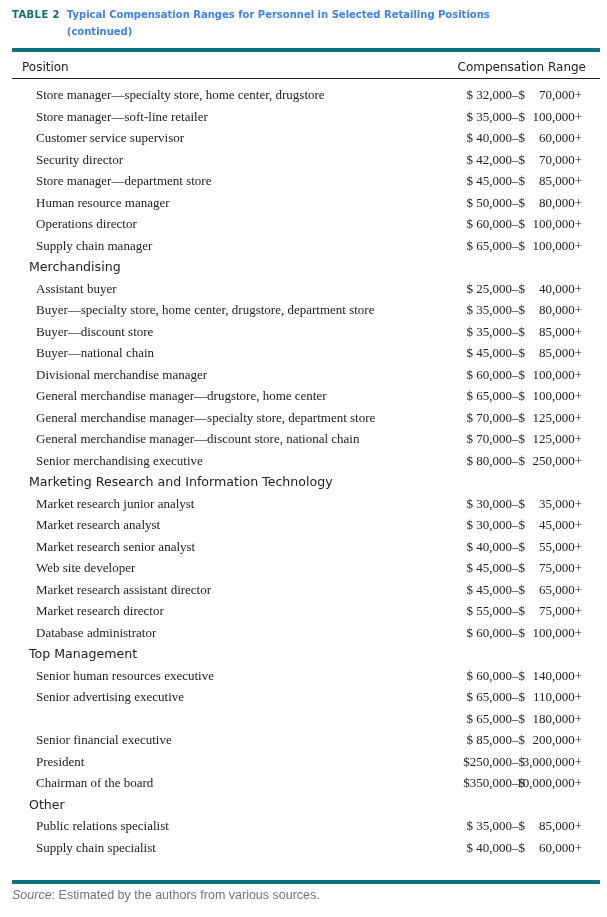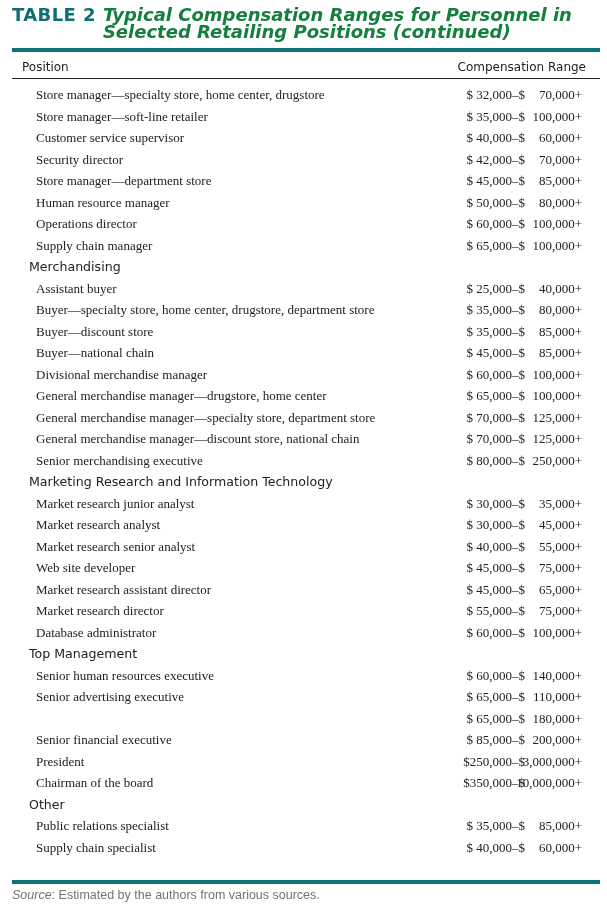--- a/index.html
+++ b/index.html
@@ -1,23 +1,23 @@
 <!DOCTYPE html>
 <html><head>
   <meta charset="utf-8">
   <style>
     html, body { margin: 0; padding: 0; background: #ffffff; }
     body { width: 607px; height: 917px; position: relative; overflow: hidden; color: #1a1a1a; }
     .caption {
       position: absolute; left: 12px; top: 6px; width: 590px;
-      font-family: "DejaVu Sans", sans-serif; font-weight: bold; font-size: 18px; line-height: 17px;
+      font-family: "DejaVu Sans", sans-serif; font-weight: bold; font-size: 10px; line-height: 17px;
       display: flex;
     }
     .caption .label { color: #0d6e73; letter-spacing: 0.4px; white-space: nowrap; margin-right: 7px; }
-    .caption .title { color: #15803d; width: 470px; font-style: italic; }
+    .caption .title { color: #3b82f6; width: 470px; }
     .rule-teal { position: absolute; left: 12px; width: 588px; height: 4px; background: #0f7278; }
     .rule-top { top: 48px; }
     .rule-bottom { top: 880px; }
     .header {
       position: absolute; left: 12px; top: 57px; width: 588px; height: 21px;
       border-bottom: 1.2px solid #222;
       font-family: "DejaVu Sans", sans-serif; font-size: 12px; color: #222;
     }
     .header .h-pos { position: absolute; left: 10px; top: 3px; }
     .header .h-comp { position: absolute; right: 14px; top: 3px; }

